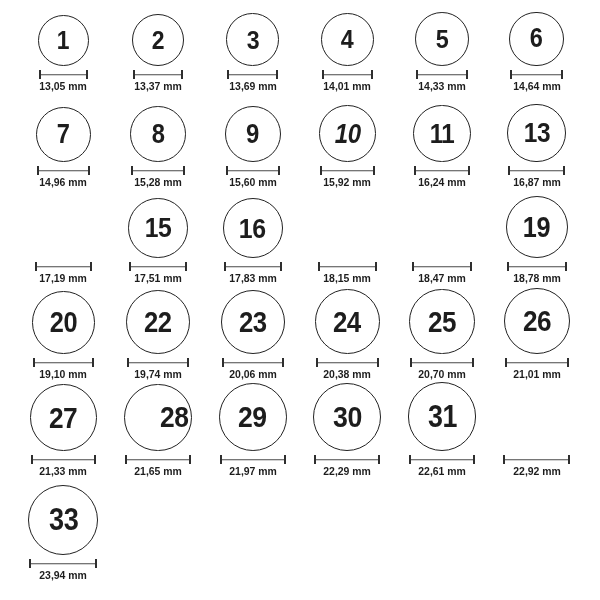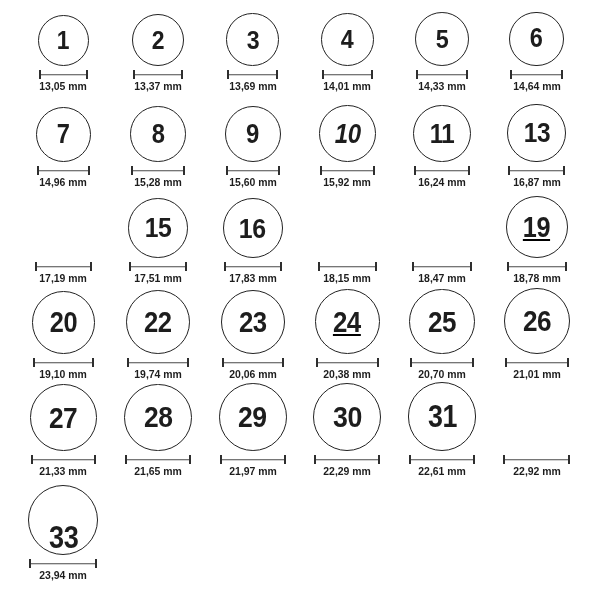--- a/index.html
+++ b/index.html
@@ -200,21 +200,21 @@
     <div class="ruler" style="width: 58.78px;"></div>
     <div class="label">18,15 mm</div>
   </div>
 
   <div class="cell">
     <div class="ruler" style="width: 59.36px;"></div>
     <div class="label">18,47 mm</div>
   </div>
 
   <div class="cell">
-    <div class="circle" style="width: 61.94px; height: 61.94px; text-decoration: underline;">
+    <div class="circle" style="width: 61.94px; height: 61.94px;">
       <span class="num" style="font-size: 28.7px;">19</span>
     </div>
     <div class="ruler" style="width: 59.94px;"></div>
     <div class="label">18,78 mm</div>
   </div>
 
   <div class="cell">
     <div class="circle" style="width: 62.52px; height: 62.52px;">
       <span class="num" style="font-size: 28.85px;">20</span>
     </div>
@@ -233,21 +233,21 @@
 
   <div class="cell">
     <div class="circle" style="width: 64.26px; height: 64.26px;">
       <span class="num" style="font-size: 29.3px;">23</span>
     </div>
     <div class="ruler" style="width: 62.26px;"></div>
     <div class="label">20,06 mm</div>
   </div>
 
   <div class="cell">
-    <div class="circle" style="width: 64.84px; height: 64.84px; text-decoration: underline;">
+    <div class="circle" style="width: 64.84px; height: 64.84px;">
       <span class="num" style="font-size: 29.45px;">24</span>
     </div>
     <div class="ruler" style="width: 62.84px;"></div>
     <div class="label">20,38 mm</div>
   </div>
 
   <div class="cell">
     <div class="circle" style="width: 65.42px; height: 65.42px;">
       <span class="num" style="font-size: 29.6px;">25</span>
     </div>
@@ -265,21 +265,21 @@
 
   <div class="cell">
     <div class="circle" style="width: 66.58px; height: 66.58px;">
       <span class="num" style="font-size: 29.9px;">27</span>
     </div>
     <div class="ruler" style="width: 64.58px;"></div>
     <div class="label">21,33 mm</div>
   </div>
 
   <div class="cell">
-    <div class="circle" style="width: 67.16px; height: 67.16px;">
+    <div class="circle" style="width: 67.16px; height: 67.16px; justify-content: flex-end;">
       <span class="num" style="font-size: 30.05px;">28</span>
     </div>
     <div class="ruler" style="width: 65.16px;"></div>
     <div class="label">21,65 mm</div>
   </div>
 
   <div class="cell">
     <div class="circle" style="width: 67.74px; height: 67.74px;">
       <span class="num" style="font-size: 30.2px;">29</span>
     </div>
@@ -302,20 +302,20 @@
     <div class="ruler" style="width: 66.9px;"></div>
     <div class="label">22,61 mm</div>
   </div>
 
   <div class="cell">
     <div class="ruler" style="width: 67.48px;"></div>
     <div class="label">22,92 mm</div>
   </div>
 
   <div class="cell">
-    <div class="circle" style="width: 70.06px; height: 70.06px; align-items: flex-end;">
+    <div class="circle" style="width: 70.06px; height: 70.06px;">
       <span class="num" style="font-size: 30.8px;">33</span>
     </div>
     <div class="ruler" style="width: 68.06px;"></div>
     <div class="label">23,94 mm</div>
   </div>
 </div>
 </div>
 
 </body></html>

